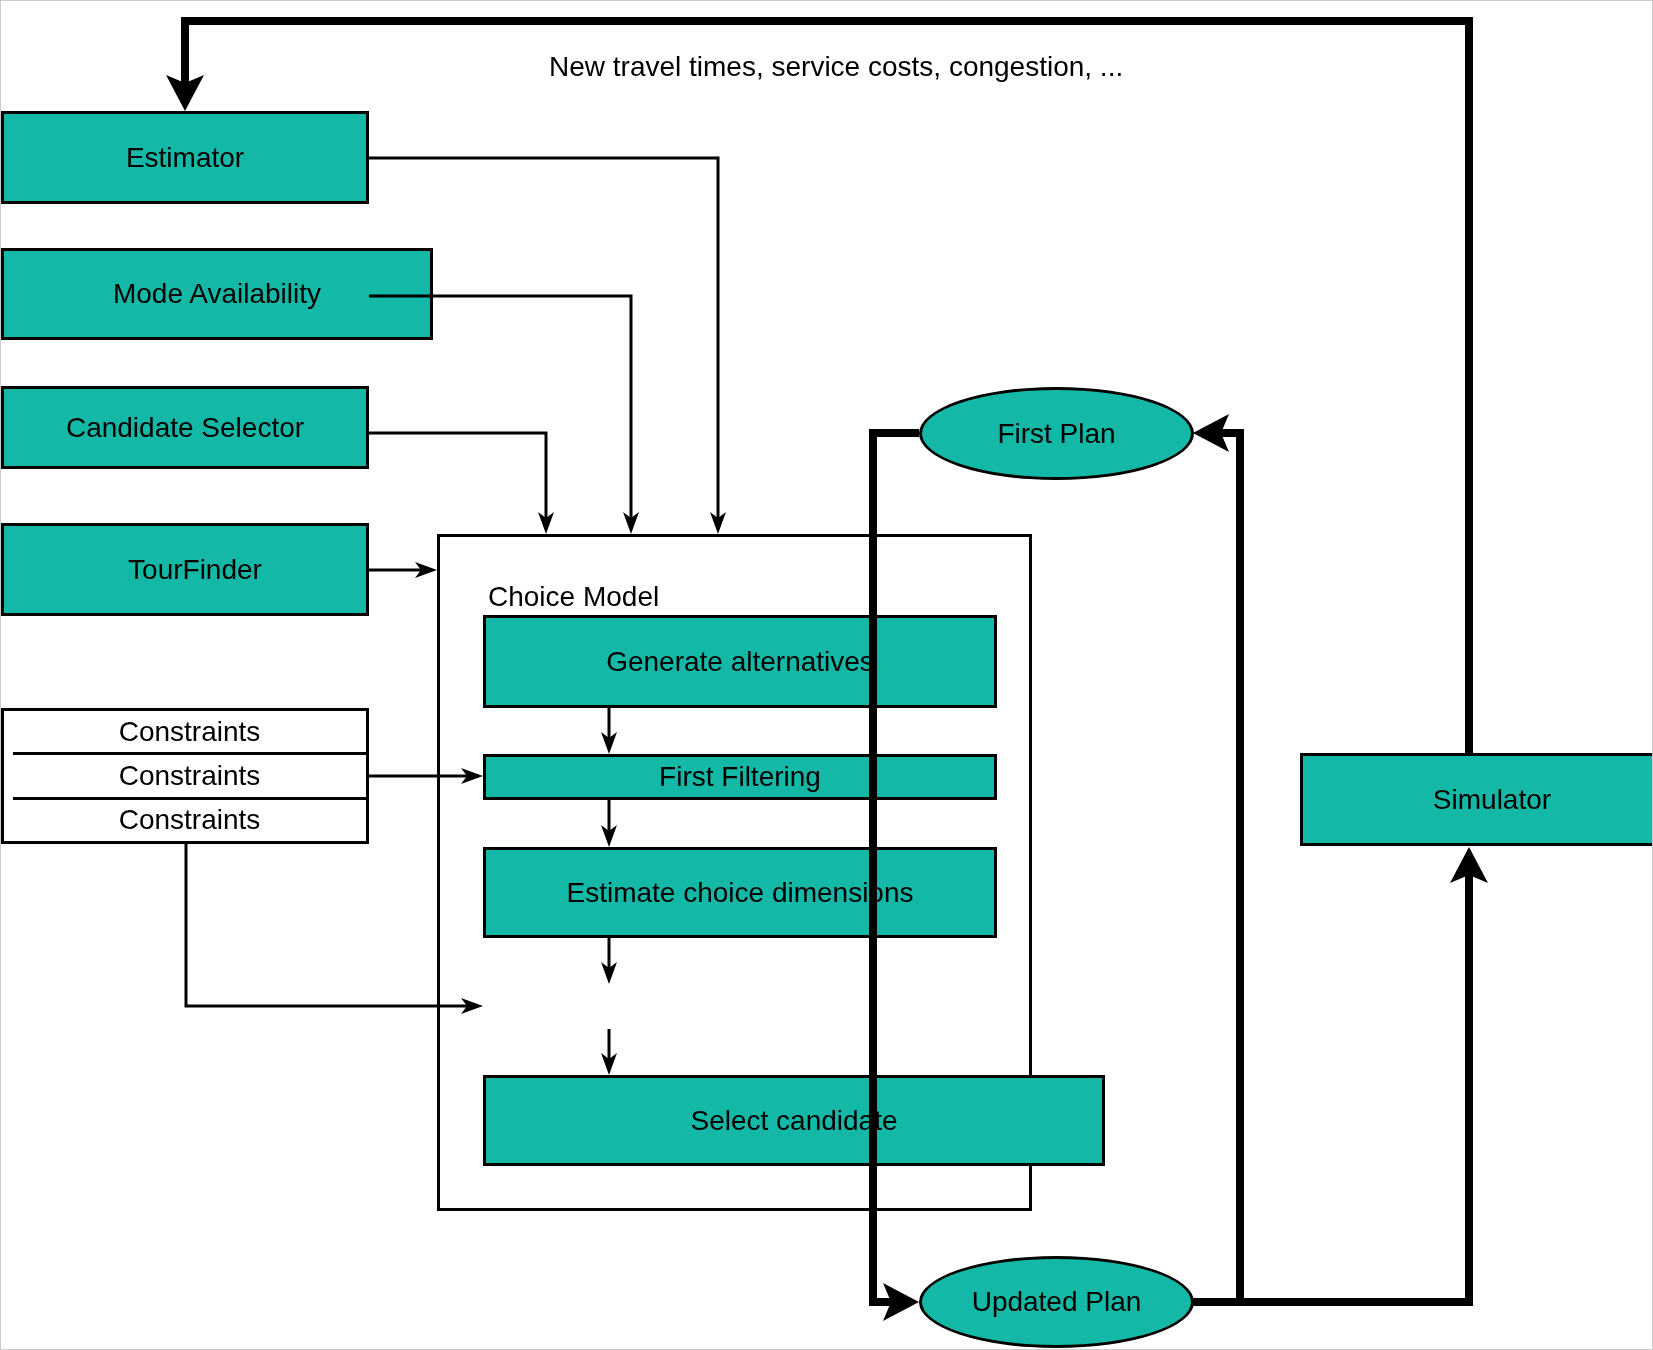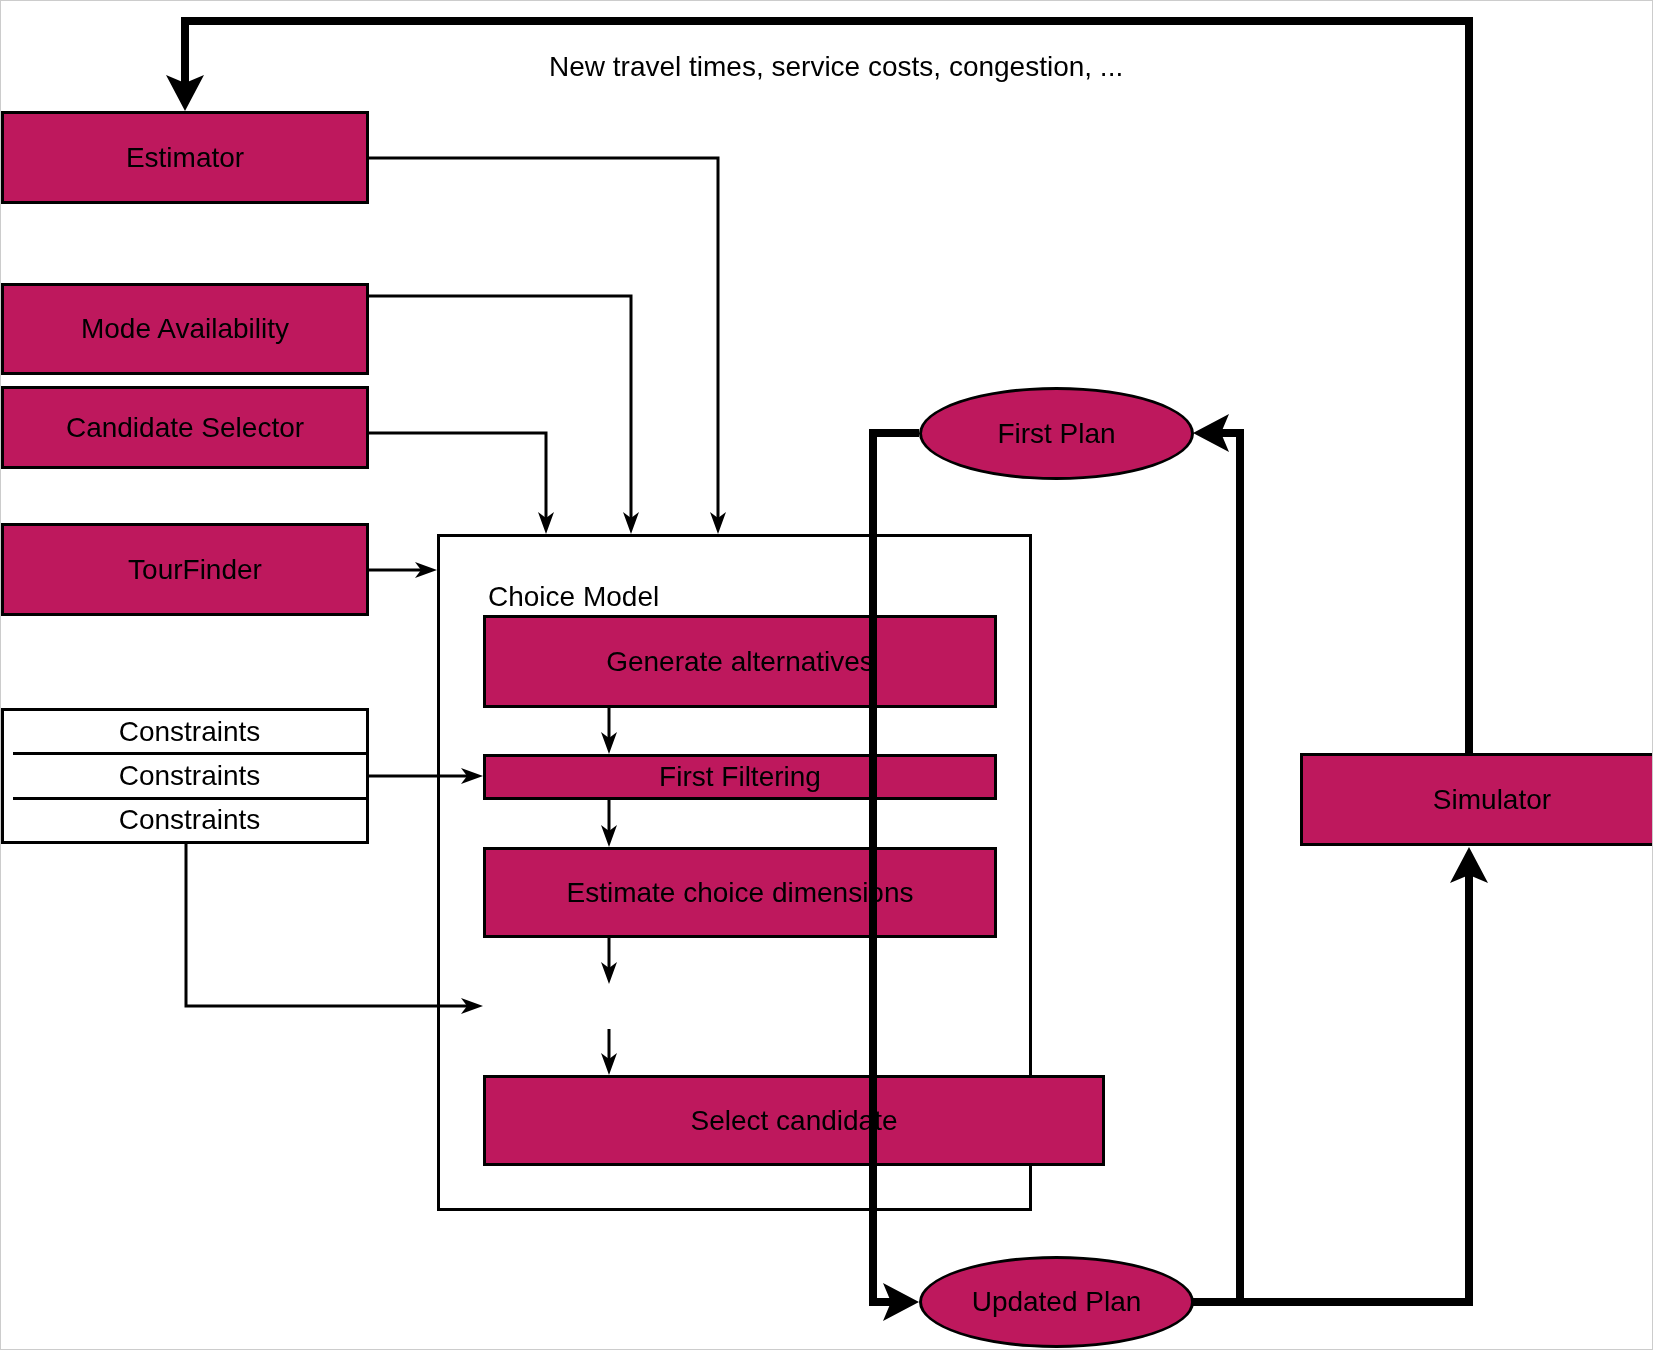--- a/index.html
+++ b/index.html
@@ -10,21 +10,21 @@
     background: #ffffff;
     font-family: "Liberation Sans", sans-serif;
     color: #000000;
     box-sizing: border-box;
     border: 1px solid #cccccc;
     overflow: hidden;
   }
   .node {
     position: absolute;
     box-sizing: border-box;
-    background: #be185d;
+    background: #14b8a6;
     border: 3px solid #000000;
     display: flex;
     align-items: center;
     justify-content: center;
     font-size: 28px;
     line-height: 1.2;
     white-space: nowrap;
   }
   .ellipse { border-radius: 50%; }
   .group-box {
@@ -70,21 +70,21 @@
 </style>
 </head>
 <body>
 
 <div class="canvas">
 
   <div class="free-label" style="left:548px; top:52px;">New travel times, service costs, congestion, ...</div>
 
   <div class="node" style="left:0px; top:110px; width:368px; height:93px;">Estimator</div>
 
-  <div class="node" style="left:0px; top:247px; width:368px; height:92px;margin-top:35px;">Mode Availability</div>
+  <div class="node" style="left:0px; top:247px; width:432px; height:92px;">Mode Availability</div>
 
   <div class="node" style="left:0px; top:385px; width:368px; height:83px;">Candidate Selector</div>
 
   <div class="node" style="left:0px; top:522px; width:368px; height:93px;padding-left:20px;">TourFinder</div>
 
   <div class="constraints-stack" style="left:0px; top:707px; width:368px; height:136px;padding-left:9px;">
     <div class="row">Constraints</div>
     <div class="row">Constraints</div>
     <div class="row">Constraints</div>
   </div>

